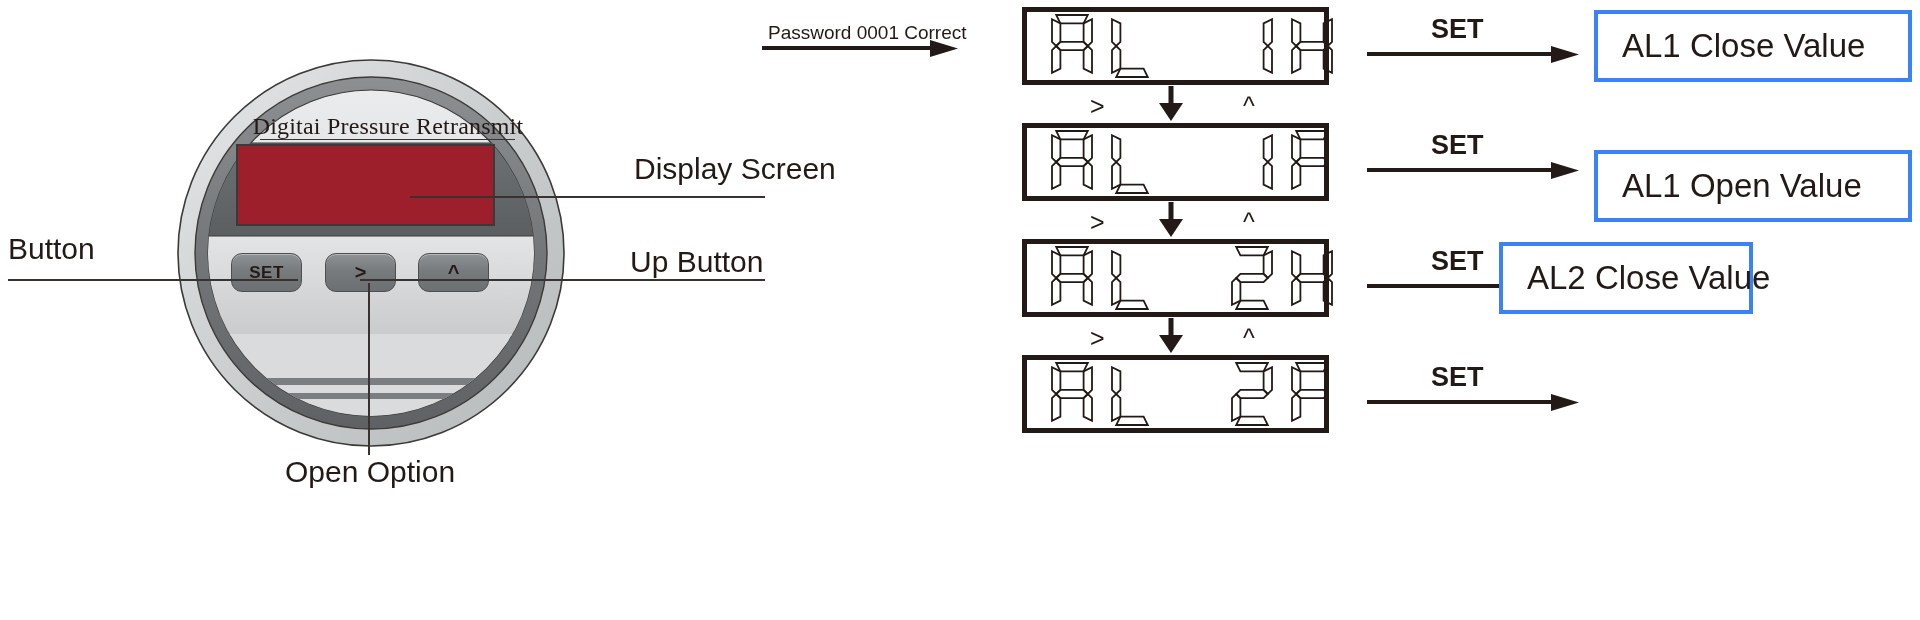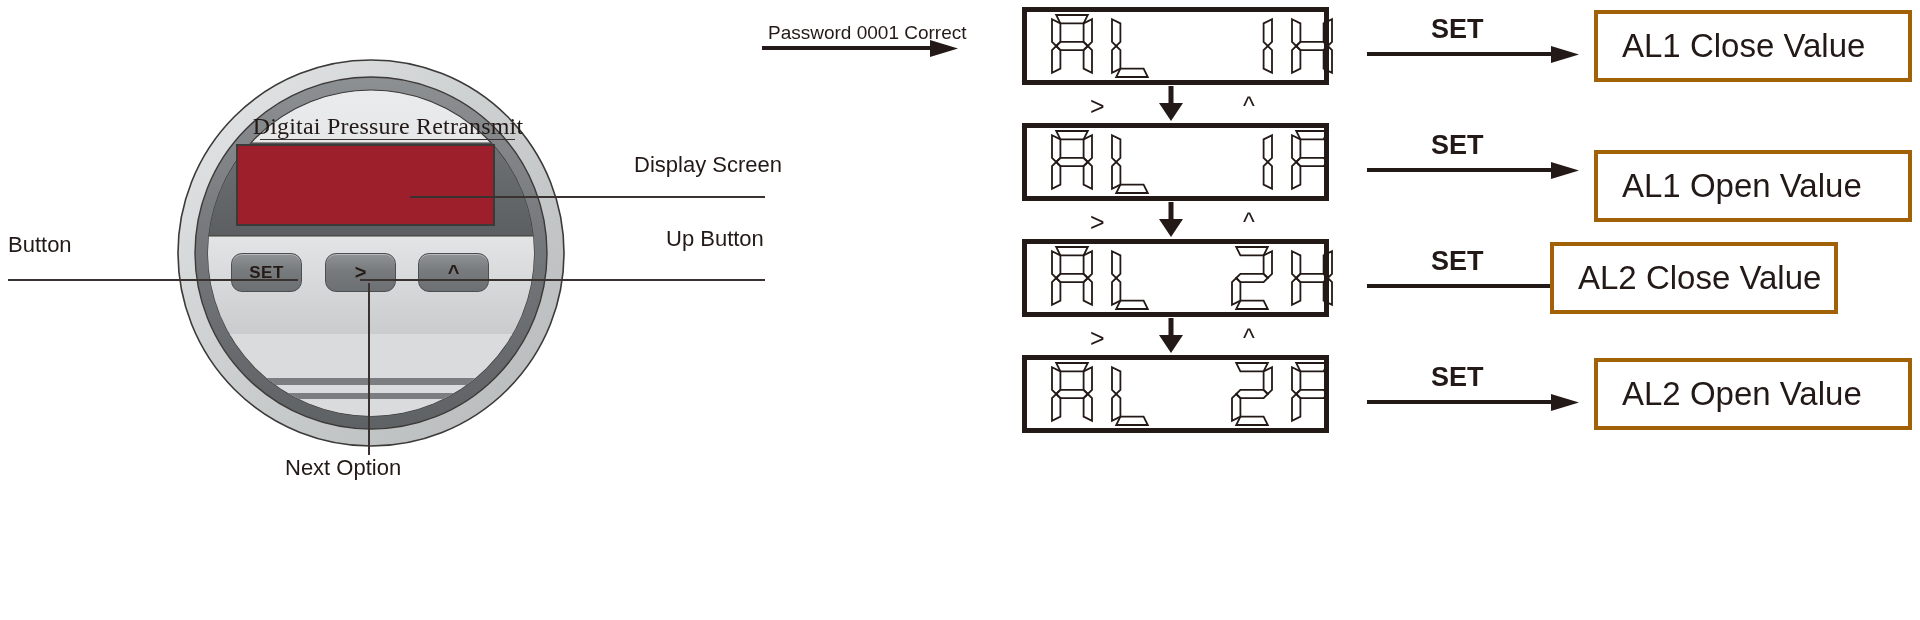--- a/index.html
+++ b/index.html
@@ -35,30 +35,30 @@
     border:1px solid #4c4f51;
     display:flex;align-items:center;justify-content:center;
     color:#241a17;font-weight:bold;
     box-shadow:inset 0 1px 0 rgba(255,255,255,.35);
   }
   .btn-set{left:56px;width:69px;font-size:17px;letter-spacing:.5px;}
   .btn-next{left:150px;width:69px;font-size:20px;}
   .btn-up{left:243px;width:69px;font-size:20px;}
 
   
-  .callout{position:absolute;font-size:22px;color:#231916;white-space:nowrap;text-align:right;}
+  .callout{position:absolute;font-size:30px;color:#231916;white-space:nowrap;text-align:right;}
   .leader{position:absolute;background:#3a3230;}
 
   .co-setting{left:8px;top:232px;}
   .lead-setting{left:8px;top:279px;width:290px;height:2px;}
 
   .co-display{left:634px;top:152px;}
   .lead-display{left:410px;top:196px;width:355px;height:2px;}
 
-  .co-up{left:630px;top:226px;margin-left:36px;}
+  .co-up{left:630px;top:245px;}
   .lead-up{left:360px;top:279px;width:405px;height:2px;}
 
   .co-next{left:285px;top:455px;}
   .lead-next-v{left:368px;top:283px;width:2px;height:172px;}
 
   
   .flow{position:absolute;left:0;top:0;width:1920px;height:620px;text-decoration:underline;}
 
   .lcd{
     position:absolute;
@@ -72,21 +72,21 @@
   .seg{display:block;}
 
   .arrow-label{
     position:absolute;font-size:27px;font-weight:bold;color:#231916;white-space:nowrap;
   }
   .pw-label{
     position:absolute;font-size:19px;color:#231916;white-space:nowrap;
   }
   .resbox{
     position:absolute;
-    border:4px solid #a16207;
+    border:4px solid #3b82f6;
     background:#fff;
     box-sizing:border-box;
     display:flex;align-items:center;
     padding-left:24px;
     font-size:33px;color:#231916;
     white-space:nowrap;
   }
   .mk{
     position:absolute;font-size:25px;color:#231916;line-height:1;
   }
@@ -156,21 +156,21 @@
 
   <div class="callout co-setting">Button</div>
   <div class="leader lead-setting"></div>
 
   <div class="callout co-display">Display Screen</div>
   <div class="leader lead-display"></div>
 
   <div class="callout co-up">Up Button</div>
   <div class="leader lead-up"></div>
 
-  <div class="callout co-next">Next Option</div>
+  <div class="callout co-next">Open Option</div>
   <div class="leader lead-next-v"></div>
 
   <div class="flow">
 
     <div class="pw-label" style="left:768px;top:22px;">Password 0001 Correct</div>
     <svg style="position:absolute;left:762px;top:40px;" width="200" height="22">
       <line x1="0" y1="8" x2="170" y2="8" stroke="#231916" stroke-width="4"></line>
       <polygon points="168,0 196,8.5 168,17" fill="#231916"></polygon>
     </svg>
 
@@ -335,17 +335,16 @@
     </svg>
 
     <div class="arrow-label" style="left:1431px;top:362px;">SET</div>
     <svg style="position:absolute;left:1367px;top:394px;" width="216" height="22">
       <line x1="0" y1="8" x2="186" y2="8" stroke="#231916" stroke-width="4"></line>
       <polygon points="184,0 212,8.5 184,17" fill="#231916"></polygon>
     </svg>
 
     <div class="resbox" style="left:1594px;top:10px;width:318px;height:72px;">AL1 Close Value</div>
     <div class="resbox" style="left:1594px;top:126px;width:318px;height:72px;margin-top:24px;">AL1 Open Value</div>
-    <div class="resbox" style="left:1550px;top:242px;width:288px;height:72px;">AL2 Close Value</div>
-    <div class="resbox" style="left:1594px;top:358px;width:318px;height:72px;">AL2 Open Value</div>
+    <div class="resbox" style="left:1499px;top:242px;width:254px;height:72px;">AL2 Close Value</div>
 
   </div>
 </div>
 
 </body></html>

